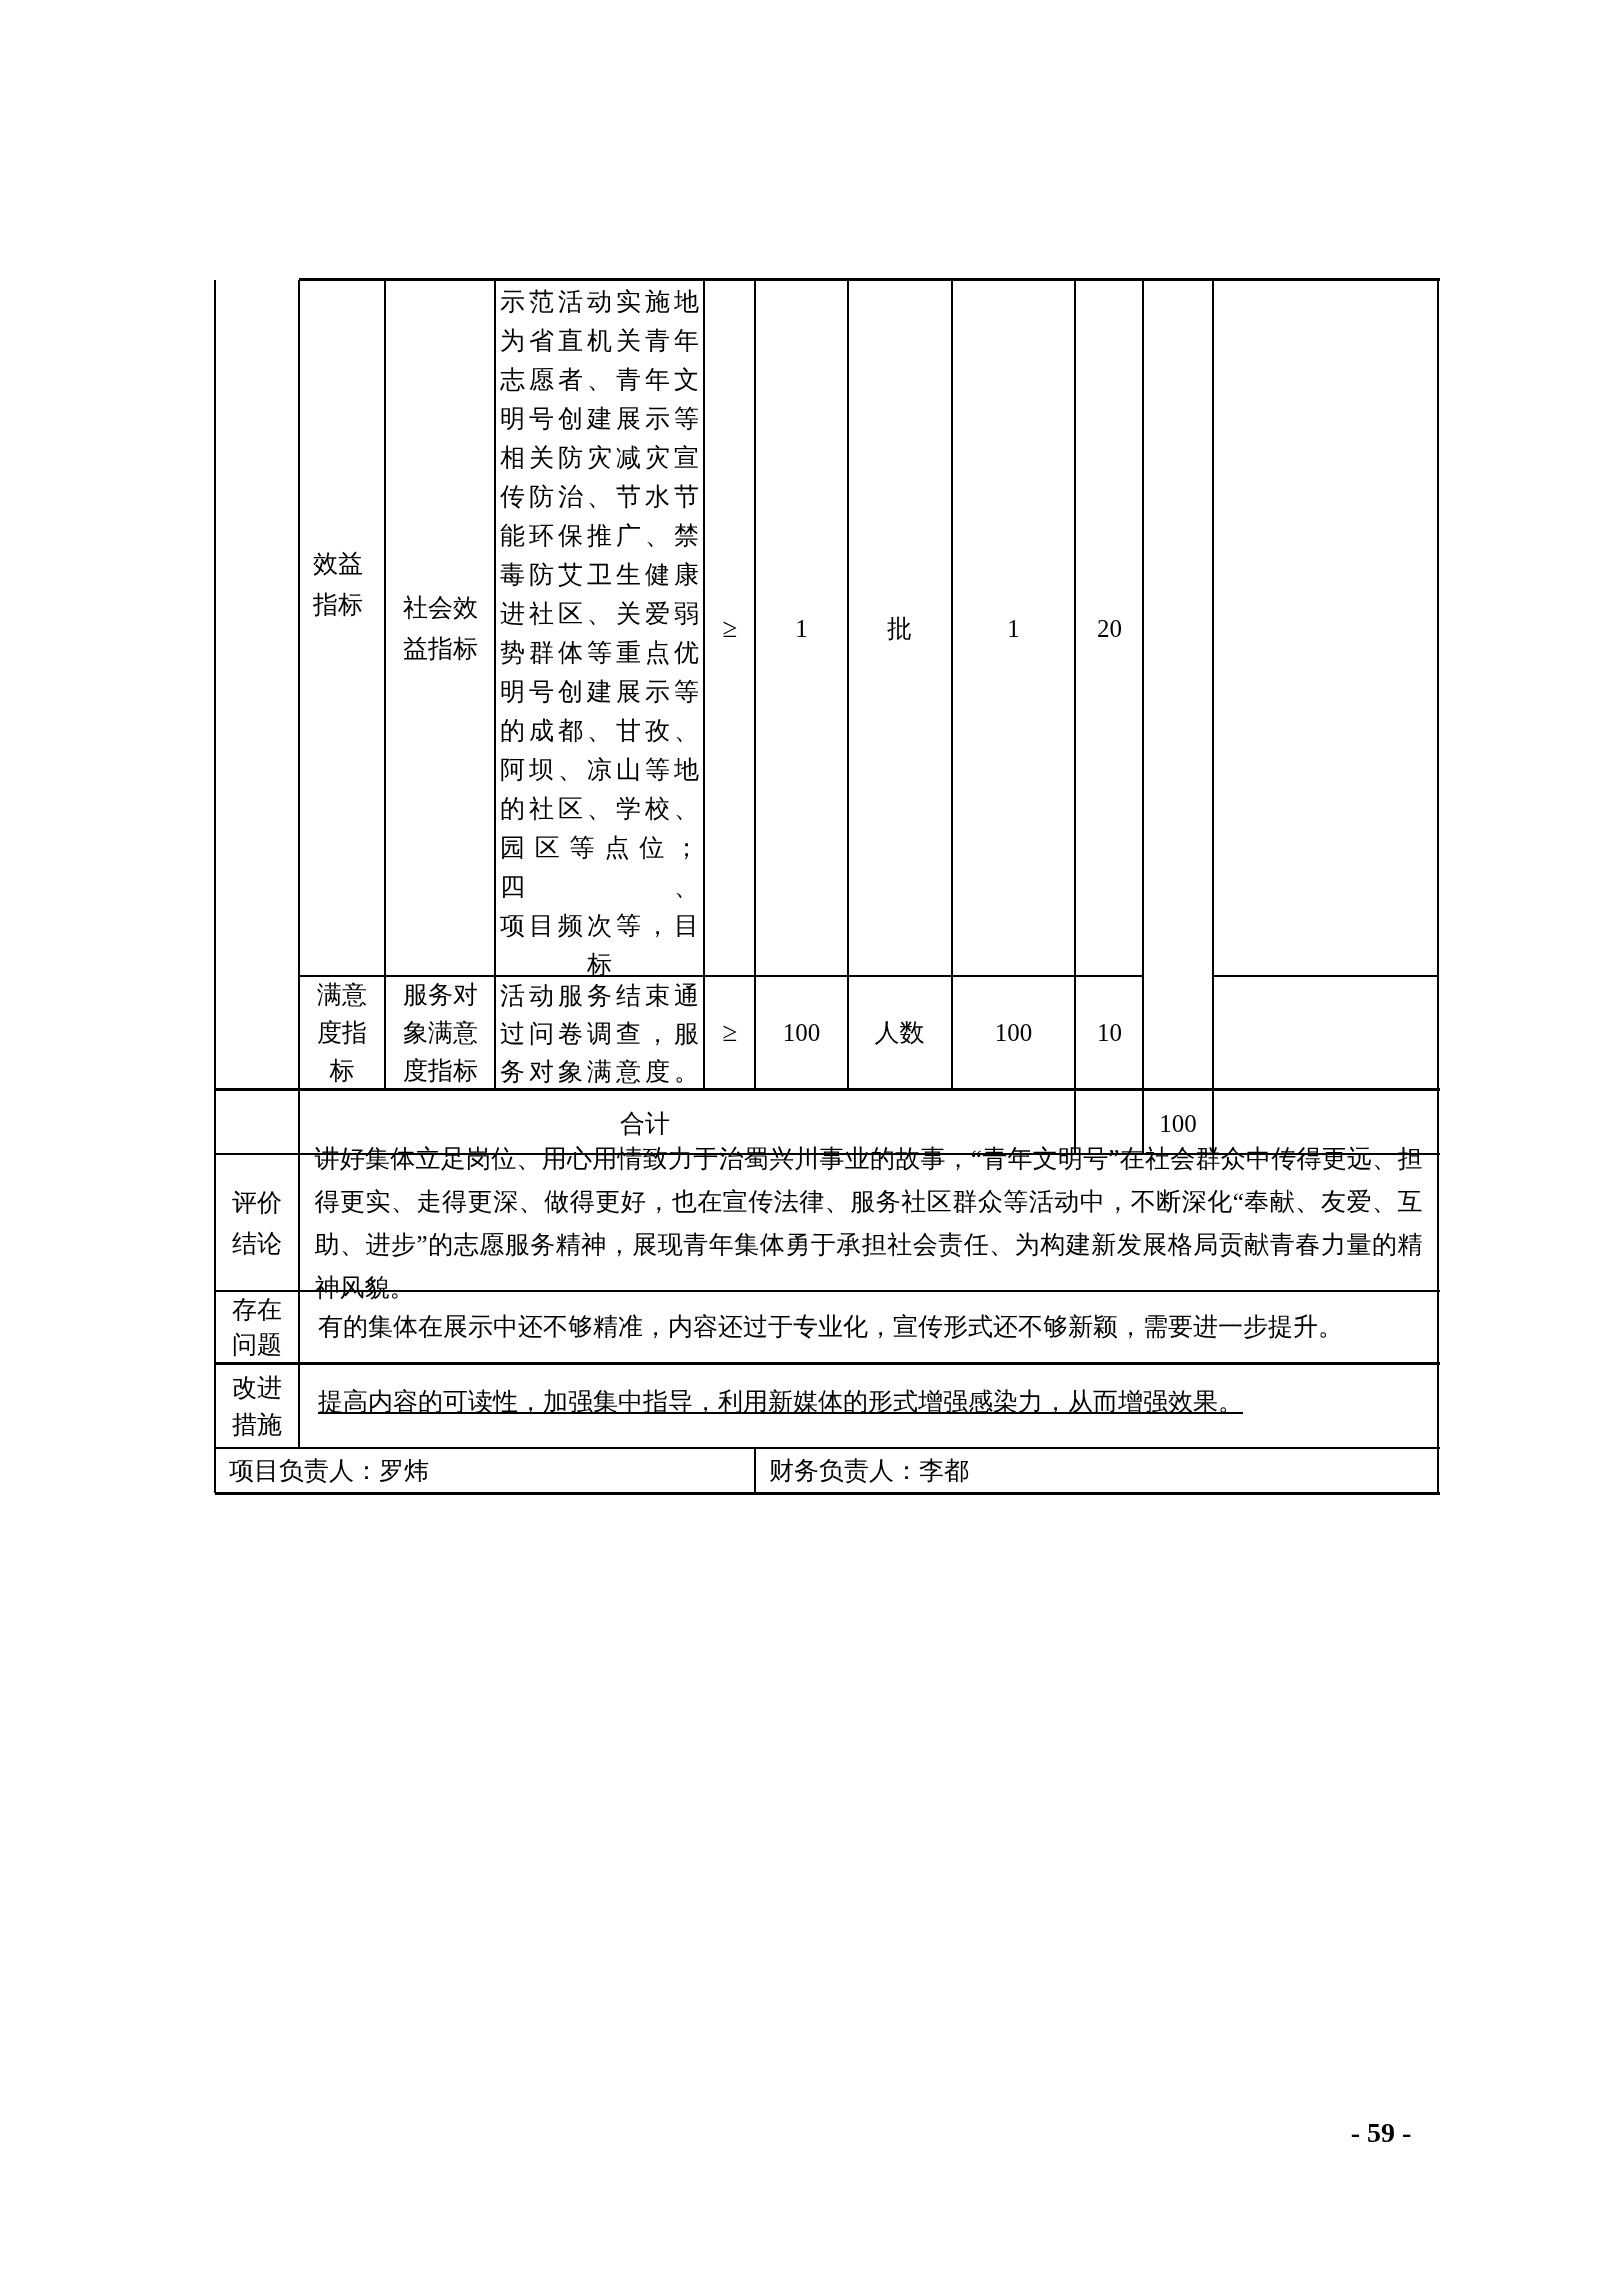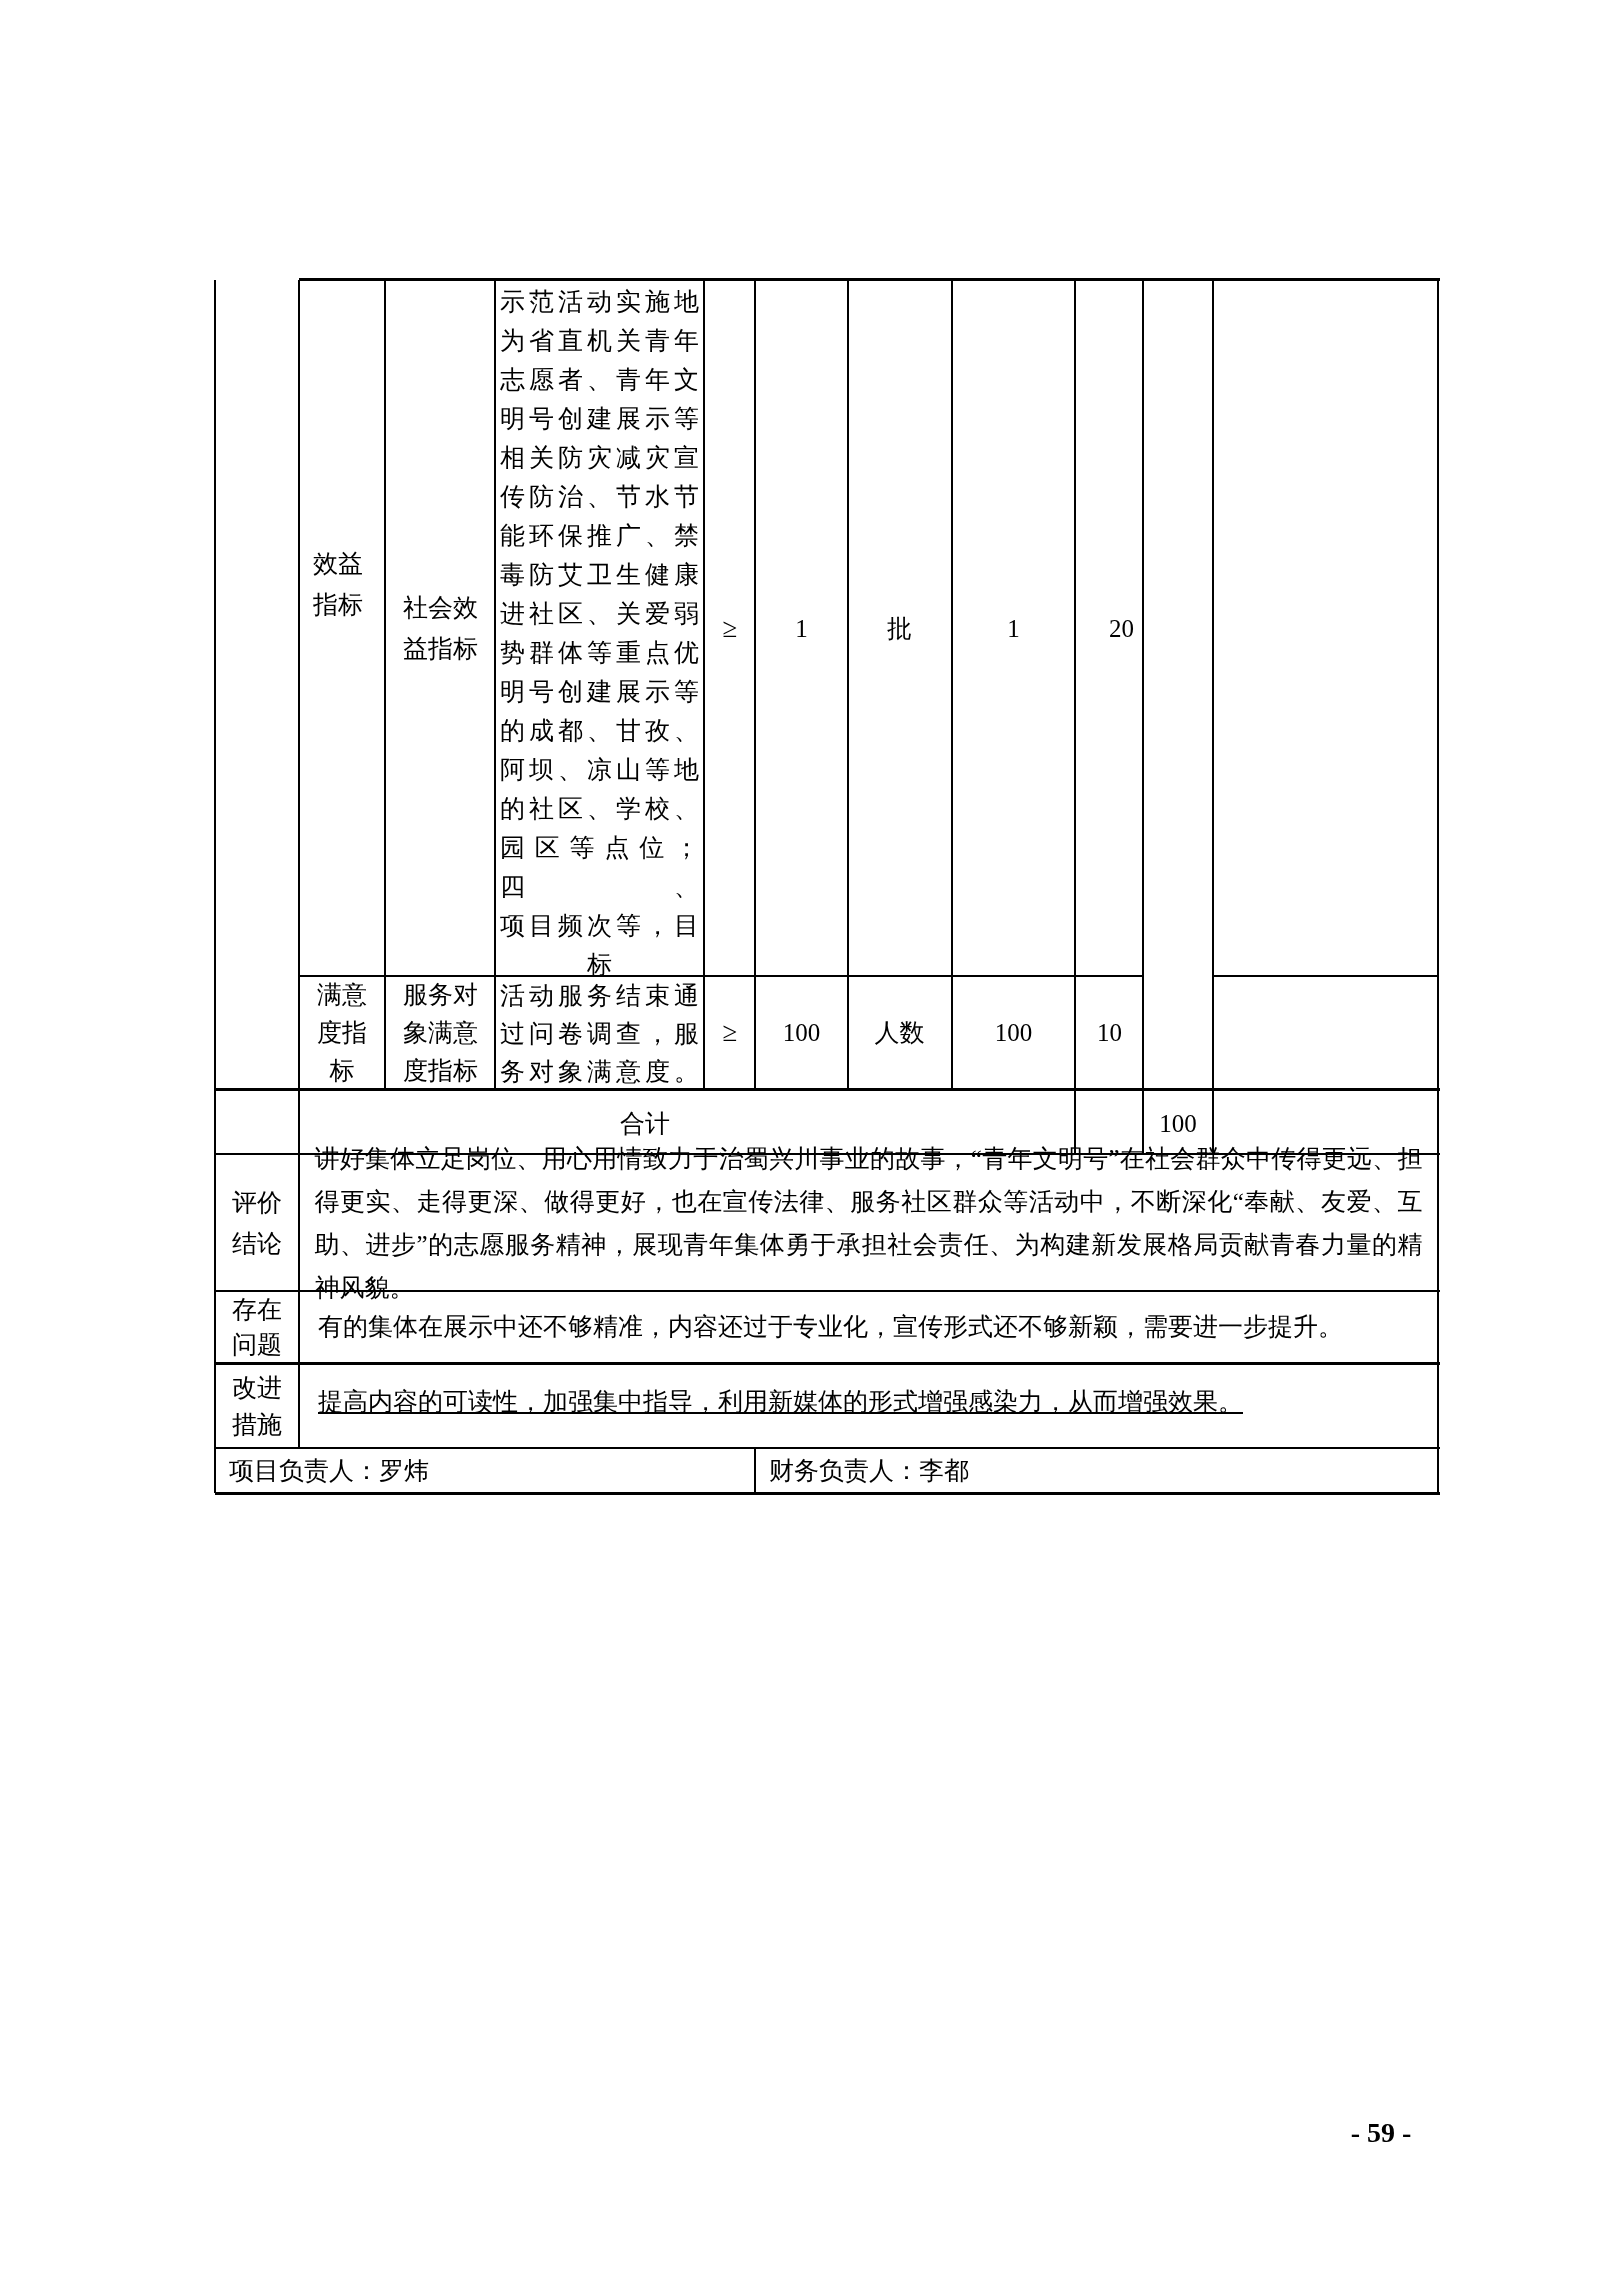--- a/index.html
+++ b/index.html
@@ -103,21 +103,21 @@
         <div class="ln">阿坝、凉山等地</div>
         <div class="ln">的社区、学校、</div>
         <div class="ln">园区等点位；四、</div>
         <div class="ln">项目频次等，目</div>
         <div class="ln">标</div>
       </div>
     <div class="cell comparator" style="left:705px;top:282px;width:50px;height:692px;">≥</div>
     <div class="cell" style="left:756px;top:282px;width:91px;height:692px;">1</div>
     <div class="cell" style="left:848px;top:282px;width:103px;height:692px;">批</div>
     <div class="cell" style="left:953px;top:282px;width:121px;height:692px;">1</div>
-    <div class="cell" style="left:1076px;top:282px;width:67px;height:692px;padding-left:12px;">20</div>
+    <div class="cell" style="left:1076px;top:282px;width:67px;height:692px;">20</div>
 
     <div class="cell lbl3" style="left:300px;top:977px;width:84px;height:111px;">满意
 度指
 标</div>
     <div class="cell lbl3" style="left:386px;top:977px;width:109px;height:111px;">服务对
 象满意
 度指标</div>
     <div class="cell desc r2" style="left:496px;top:977px;width:207px;height:111px;">
         <div class="ln">活动服务结束通</div>
         <div class="ln">过问卷调查，服</div>

